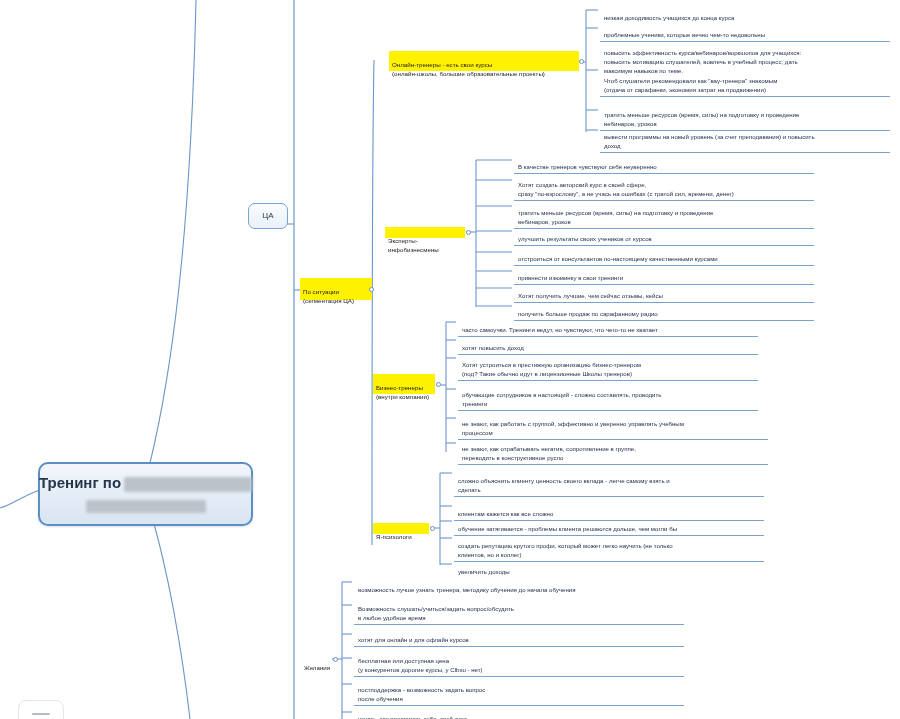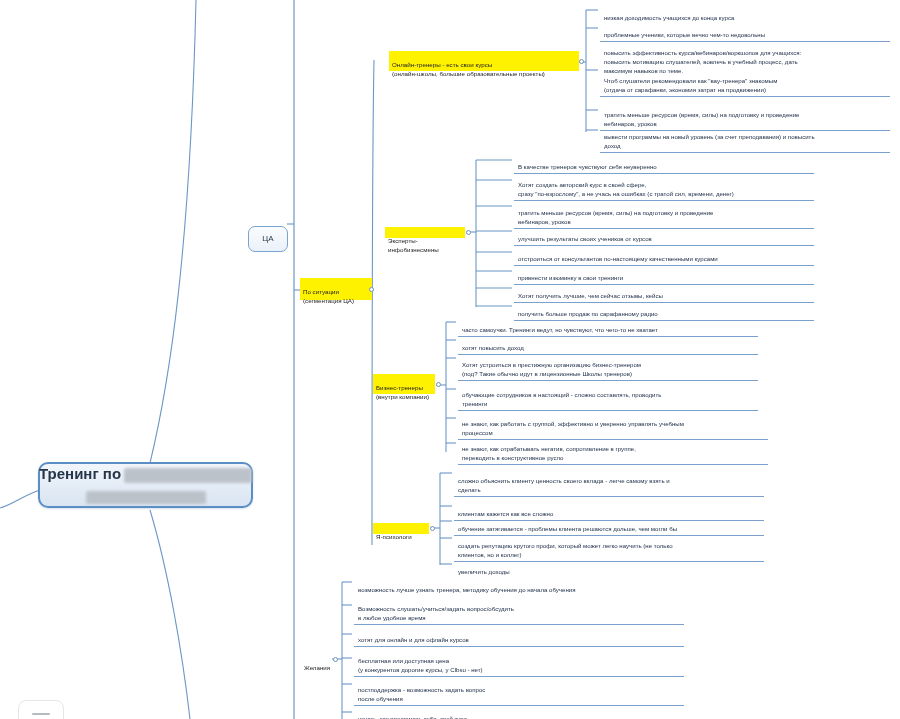--- a/index.html
+++ b/index.html
@@ -204,32 +204,32 @@
       <path d="M342 582 L342 719" stroke-width="1.1"></path>
       <path d="M342 582 L352 582"></path>
       <path d="M342 605 L352 605"></path>
       <path d="M342 634 L352 634"></path>
       <path d="M342 658 L352 658"></path>
       <path d="M342 684 L352 684"></path>
       <path d="M342 712 L352 712"></path>
     </g>
   </svg>
 
-  <div class="root-node" style="left:38px; top:462px; width:215px; height:46px;">
+  <div class="root-node" style="left:38px; top:462px; width:215px; height:64px;">
     <div class="root-inner">
       <div class="root-line">
         <span>Тренинг по</span><span class="redacted redact-a"></span>
       </div>
       <div class="root-line">
         <span class="redacted redact-b"></span>
       </div>
     </div>
   </div>
 
-  <div class="pill-node" style="left:248px; top:226px; width:40px; height:26px;">
+  <div class="pill-node" style="left:248px; top:203px; width:40px; height:26px;">
     <span>ЦА</span>
   </div>
 
   <div class="branch-node" style="left:300px; top:278px; width:72px; height:22px;">
     <span>По ситуации
 (сегментация ЦА)</span>
   </div>
   <div class="collapse-dot" style="left:369px; top:287px;"></div>
 
   <div class="branch-node" style="left:389px; top:51px; width:190px; height:20px;">

